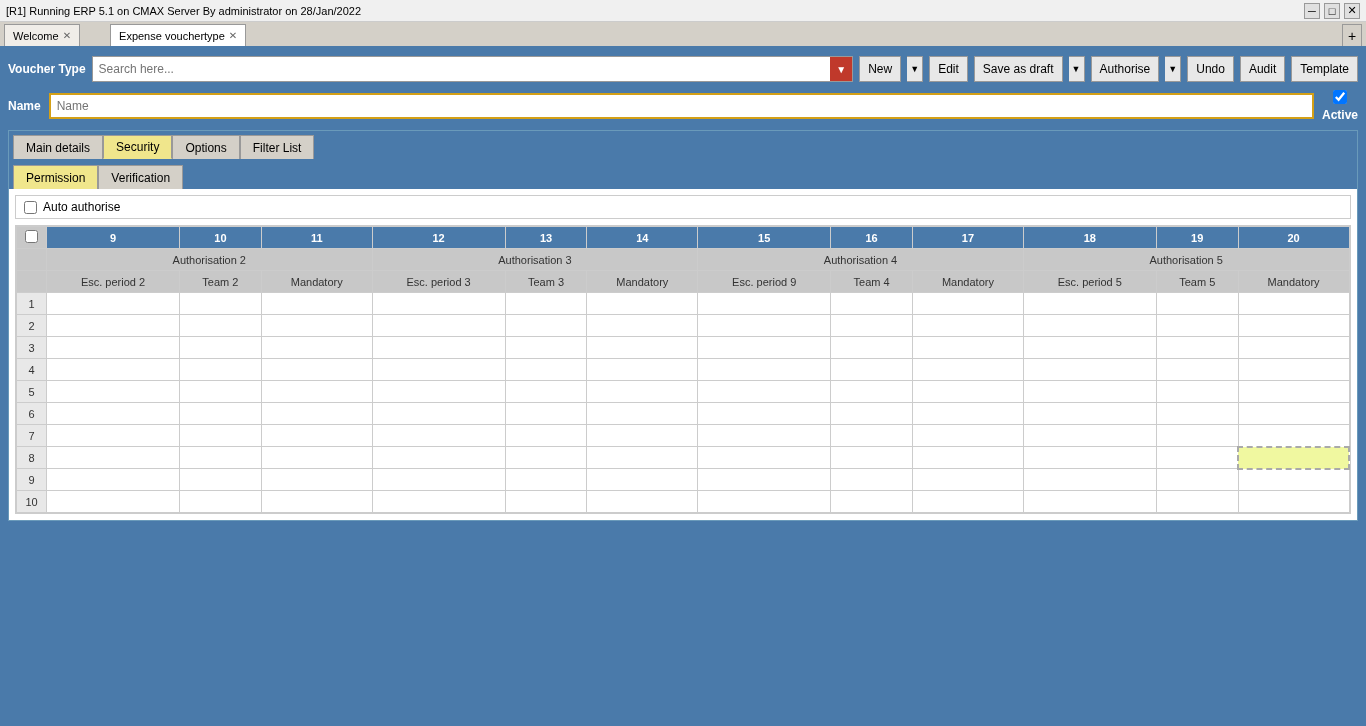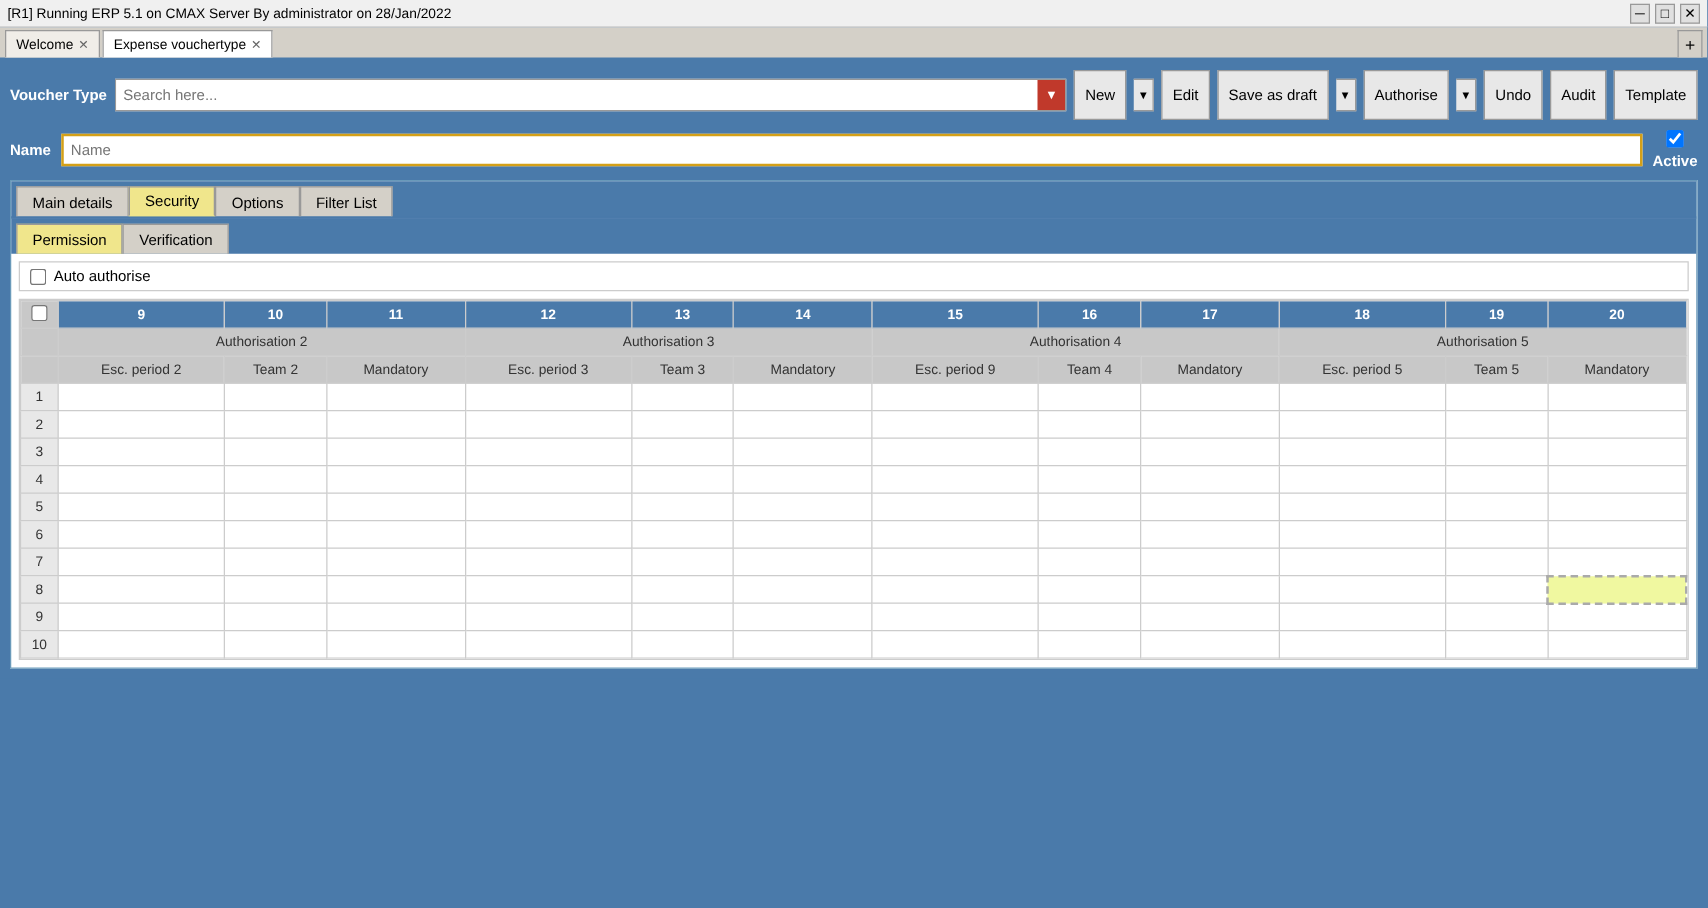--- a/index.html
+++ b/index.html
@@ -37,21 +37,21 @@
       border: 1px solid #999;
       border-bottom: none;
       padding: 2px 8px;
       height: 22px;
       display: flex;
       align-items: center;
       cursor: pointer;
       font-size: 11px;
       gap: 4px;
     }
-    .tab.active-tab { background: #fff; }
+    .tab.active-tab { background: #fff; margin-left: 28px; }
     .tab-close { font-size: 10px; color: #666; cursor: pointer; }
     .tab-add {
       margin-left: auto;
       background: #d4d0c8;
       border: 1px solid #999;
       border-bottom: none;
       width: 20px; height: 22px;
       display: flex; align-items: center; justify-content: center;
       cursor: pointer; font-size: 14px;
     }
@@ -91,21 +91,21 @@
       display: flex;
       align-items: center;
       justify-content: center;
       cursor: pointer;
       color: white;
       font-size: 10px;
     }
     .toolbar-btn {
       background: #e8e8e8;
       border: 1px solid #999;
-      height: 40px;
+      height: 26px;
       padding: 0 8px;
       cursor: pointer;
       font-size: 12px;
       white-space: nowrap;
       display: flex;
       align-items: center;
       gap: 2px;
     }
     .toolbar-btn-arrow {
       background: #e8e8e8;

